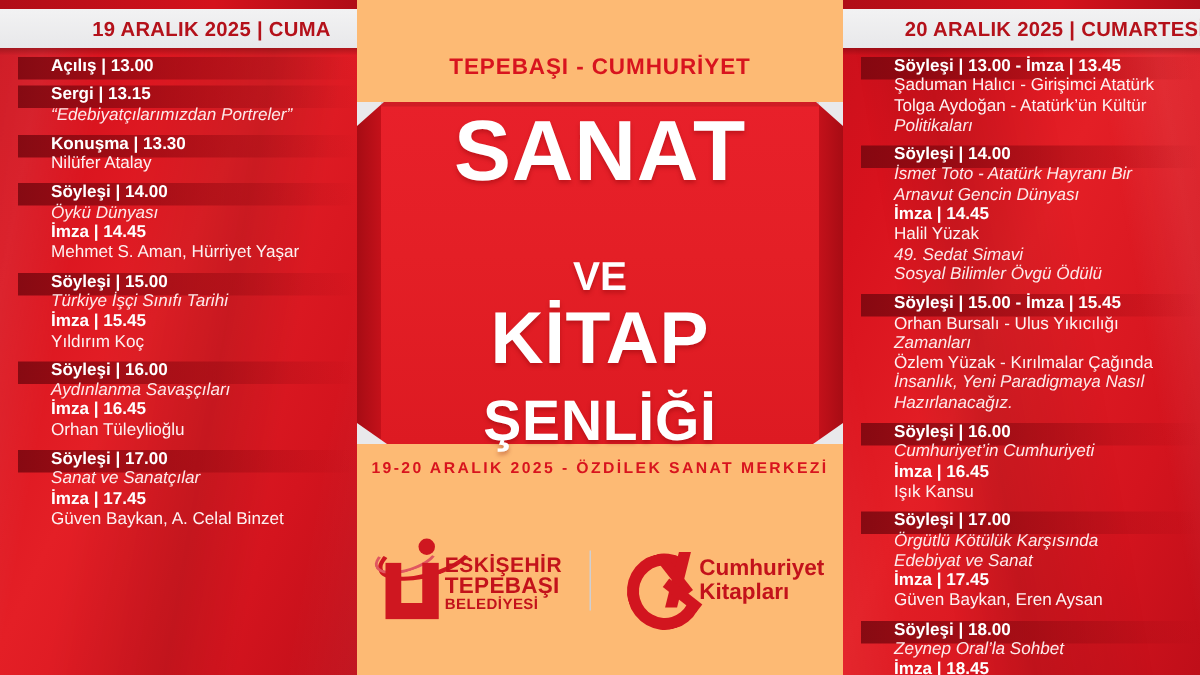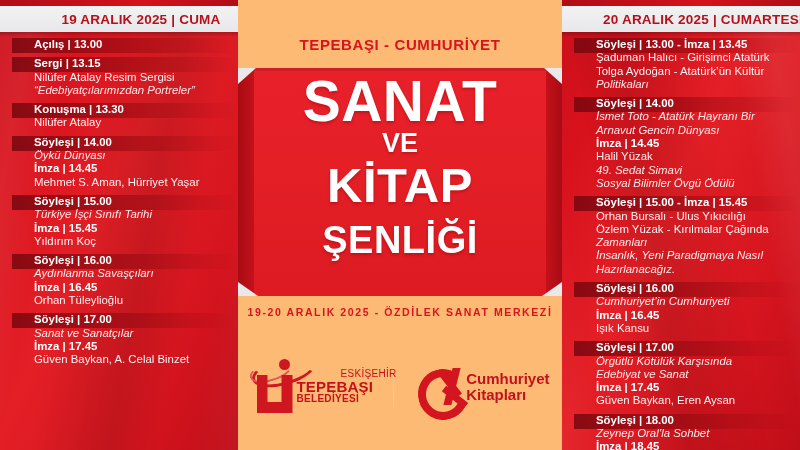--- a/index.html
+++ b/index.html
@@ -101,21 +101,21 @@
   .banner .toprule{
     position:absolute;left:16px;right:16px;top:0;height:3px;
     background:rgba(0,0,0,.10);
   }
 
   .title{
     position:absolute;left:0;right:0;top:6px;text-align:center;color:#ffffff;
     font-weight:bold;text-shadow:0 2px 3px rgba(120,0,6,.35);
   }
   .t1{font-size:57px;line-height:54px;letter-spacing:.5px;}
-  .t2{font-size:27px;line-height:30px;}
+  .t2{font-size:27px;line-height:30px;margin-top:41px;}
   .t3{font-size:49px;line-height:54px;letter-spacing:.5px;}
   .t4{font-size:38px;line-height:56px;letter-spacing:.5px;}
 
   .venue{
     position:absolute;top:306px;left:0;right:0;text-align:center;
     color:#d8141e;font-weight:bold;font-size:10.5px;letter-spacing:1.6px;
   }
 
   
   .logos{
@@ -140,21 +140,21 @@
     border-right-color:transparent;border-top-color:transparent;
     transform:rotate(-18deg);
   }
   .tep-dot{
     position:absolute;left:28px;top:2px;width:11px;height:11px;border-radius:50%;
     background:#cf1720;
   }
   .tep-words{
     position:absolute;left:46px;top:12px;color:#c3121b;line-height:1.02;text-align:left;
   }
-  .tep-words .w1{font-size:10px;font-weight:normal;letter-spacing:.3px;margin-left:44px;}
+  .tep-words .w1{font-size:14px;font-weight:bold;letter-spacing:.3px;}
   .tep-words .w2{font-size:15px;font-weight:bold;letter-spacing:.2px;}
   .tep-words .w3{font-size:10px;font-weight:bold;letter-spacing:.3px;}
 
   .logo-sep{width:1px;height:40px;background:#cfcfd2;}
 
   .logo-ck{position:relative;width:132px;height:48px;display:flex;align-items:center;gap:5px;}
   .ck-mark{position:relative;width:54px;height:40px;}
   .ck-c{
     position:absolute;left:0;top:2px;width:34px;height:35px;
     border:8px solid #d2151f;border-radius:50%;
@@ -188,21 +188,20 @@
       <span class="dtxt">19 ARALIK 2025 | CUMA</span>
     </div>
     <div class="sched" id="day1-schedule">
         <div class="block">
           <div class="bandhl"></div>
           <div class="ln bold">Açılış | 13.00</div>
         </div>
         <div class="block">
           <div class="bandhl"></div>
           <div class="ln bold">Sergi | 13.15</div>
-          <div class="ln plain">Nilüfer Atalay Resim Sergisi</div>
           <div class="ln ital">“Edebiyatçılarımızdan Portreler”</div>
         </div>
         <div class="block">
           <div class="bandhl"></div>
           <div class="ln bold">Konuşma | 13.30</div>
           <div class="ln plain">Nilüfer Atalay</div>
         </div>
         <div class="block">
           <div class="bandhl"></div>
           <div class="ln bold">Söyleşi | 14.00</div>
@@ -306,22 +305,22 @@
           <div class="ln ital">Arnavut Gencin Dünyası</div>
           <div class="ln bold">İmza | 14.45</div>
           <div class="ln plain">Halil Yüzak</div>
           <div class="ln ital">49. Sedat Simavi</div>
           <div class="ln ital">Sosyal Bilimler Övgü Ödülü</div>
         </div>
         <div class="block">
           <div class="bandhl"></div>
           <div class="ln bold">Söyleşi | 15.00 - İmza | 15.45</div>
           <div class="ln plain">Orhan Bursalı - Ulus Yıkıcılığı</div>
+          <div class="ln ital">Zamanları</div>
           <div class="ln plain">Özlem Yüzak - Kırılmalar Çağında</div>
-          <div class="ln ital">Zamanları</div>
           <div class="ln ital">İnsanlık, Yeni Paradigmaya Nasıl</div>
           <div class="ln ital">Hazırlanacağız.</div>
         </div>
         <div class="block">
           <div class="bandhl"></div>
           <div class="ln bold">Söyleşi | 16.00</div>
           <div class="ln ital">Cumhuriyet’in Cumhuriyeti</div>
           <div class="ln bold">İmza | 16.45</div>
           <div class="ln plain">Işık Kansu</div>
         </div>

